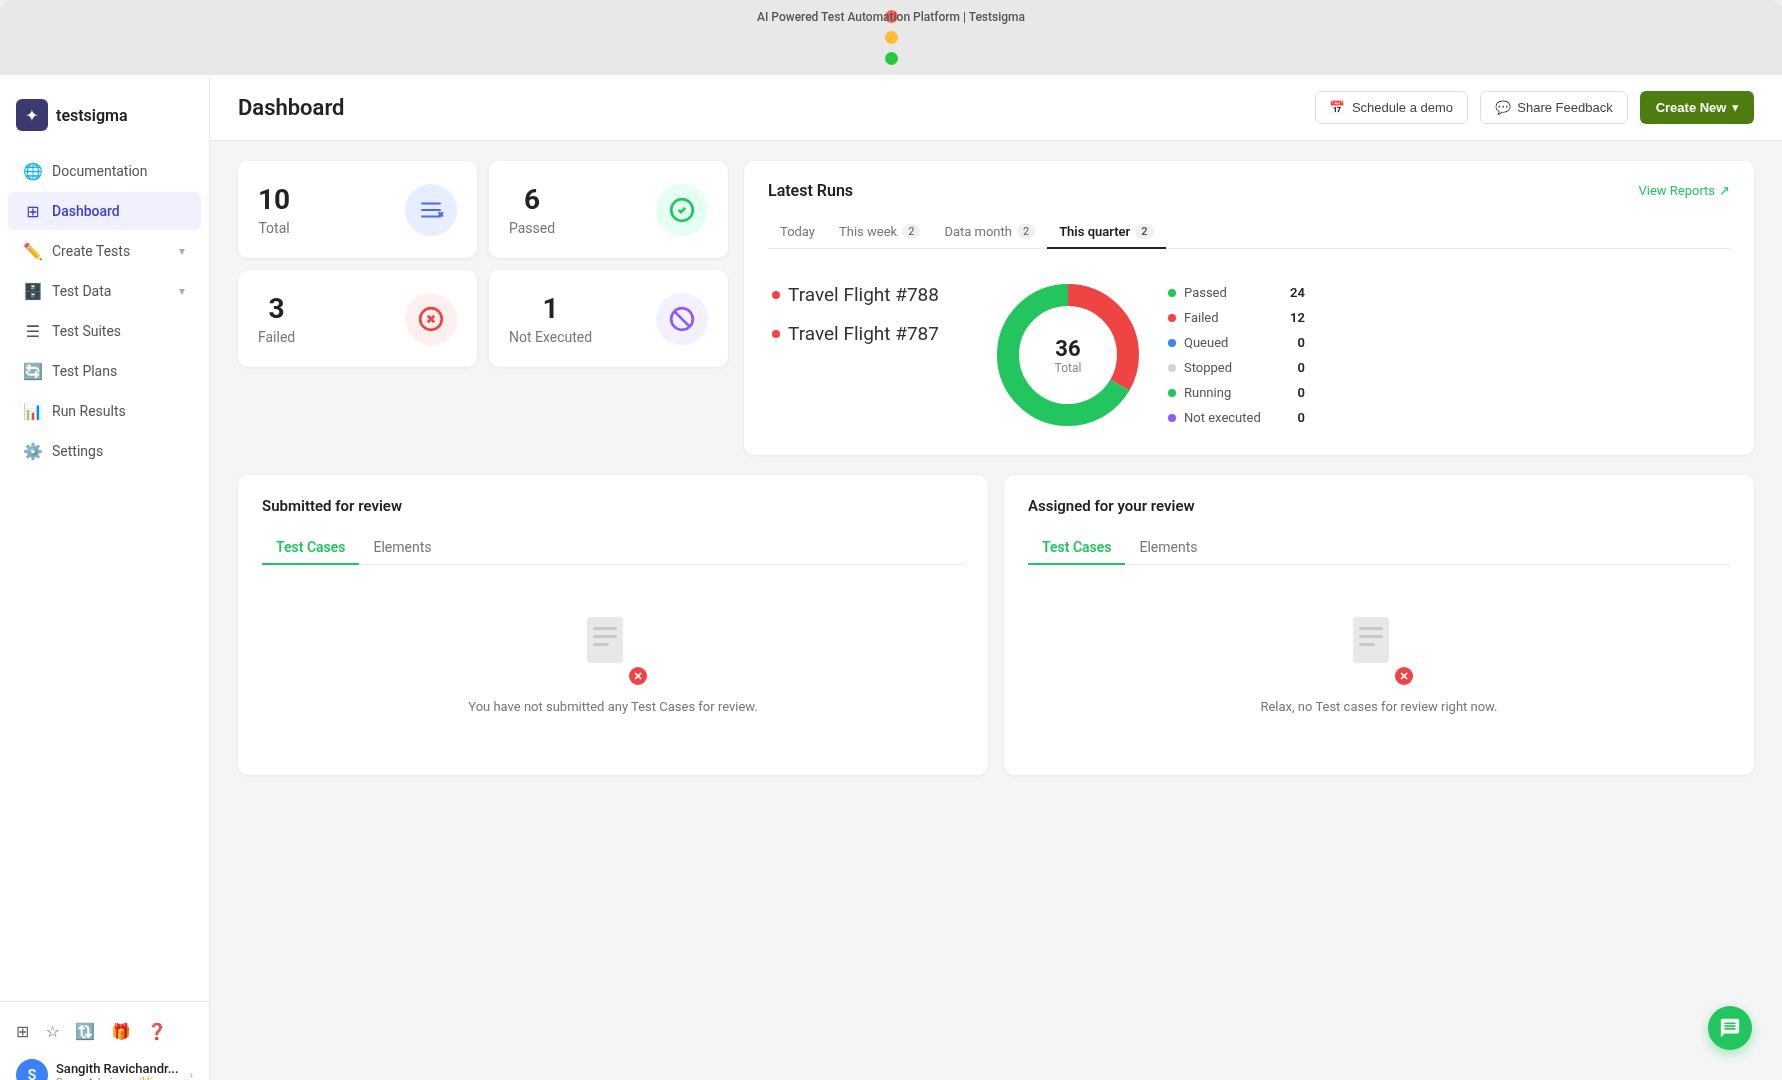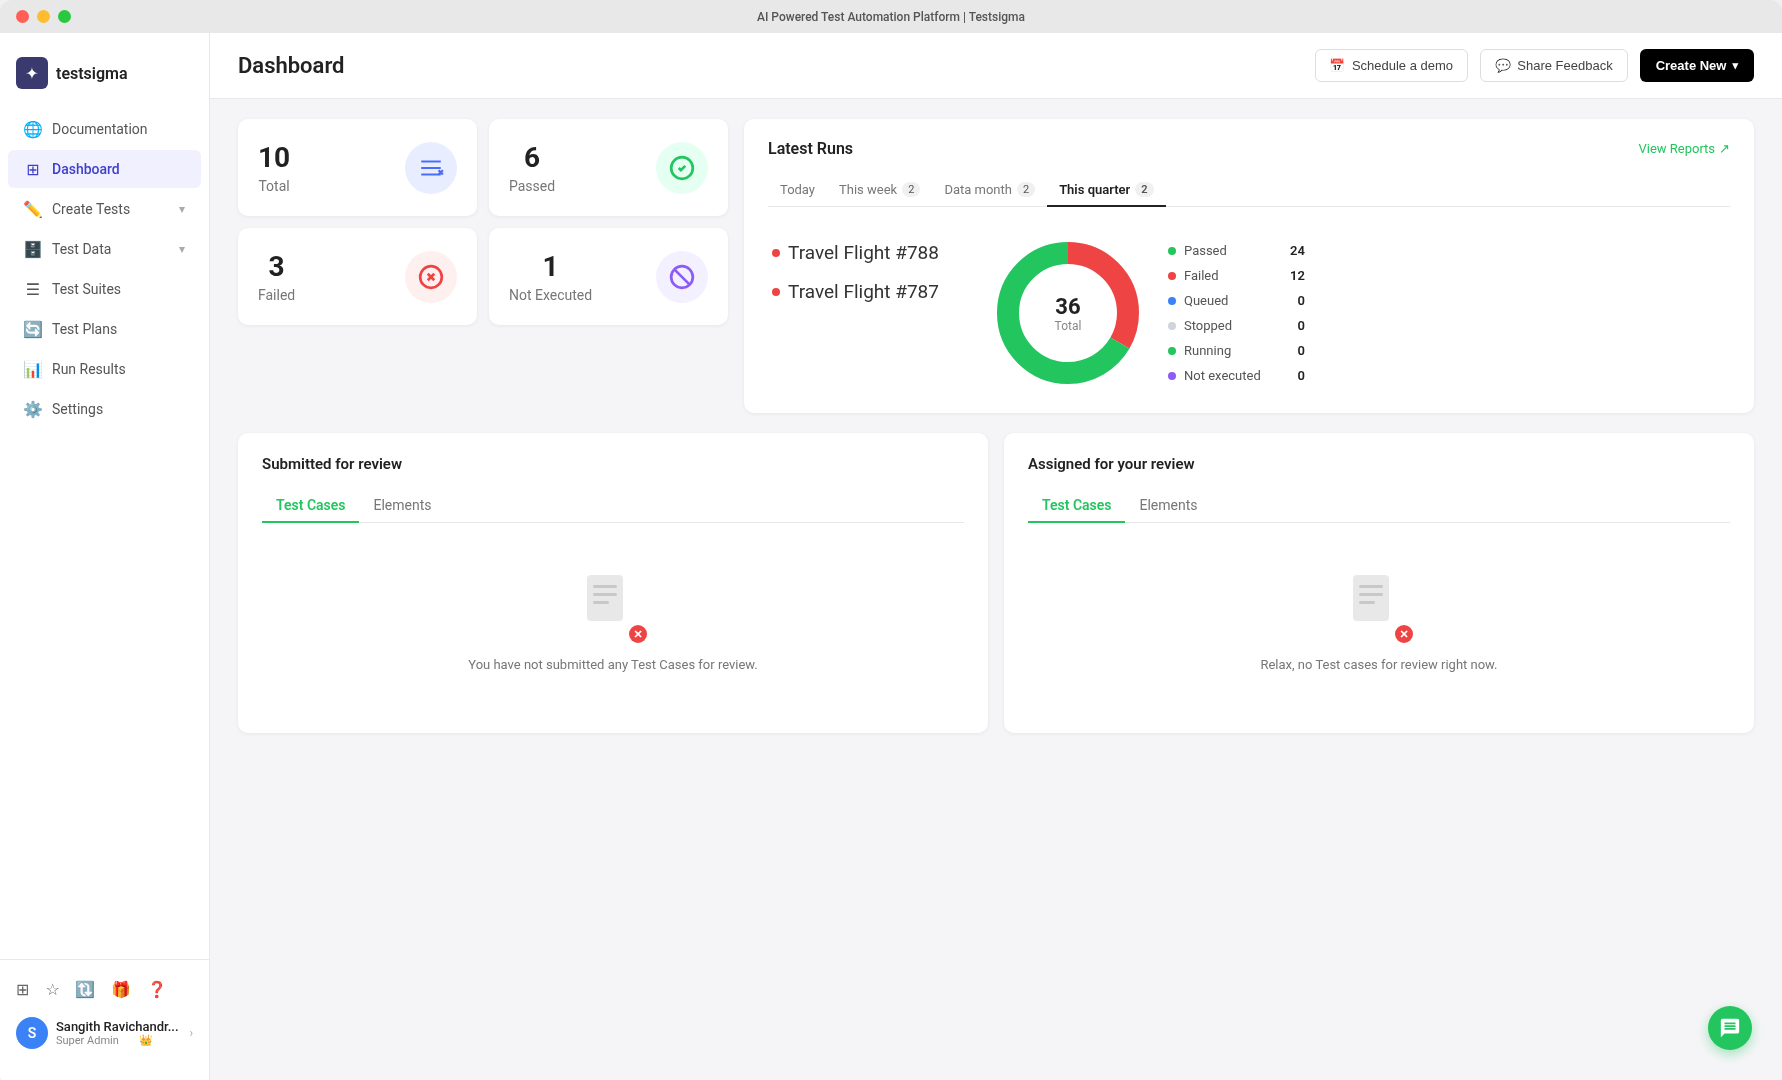--- a/index.html
+++ b/index.html
@@ -7,20 +7,21 @@
 
     
     .window-chrome {
       background: #e8e8e8;
       border-radius: 12px 12px 0 0;
       padding: 10px 16px;
       display: flex;
       align-items: center;
       gap: 8px;
       position: relative;
+      flex-direction: column;
     }
     .traffic-light { width: 13px; height: 13px; border-radius: 50%; }
     .tl-red { background: #ff5f57; }
     .tl-yellow { background: #febc2e; }
     .tl-green { background: #28c840; }
     .window-title {
       position: absolute; left: 50%; transform: translateX(-50%);
       font-size: 12px; color: #555; font-weight: 500;
     }
 
@@ -119,21 +120,21 @@
       border-radius: 6px;
       background: #fff;
       font-size: 13px; color: #444;
       cursor: pointer;
     }
     .btn-primary {
       display: flex; align-items: center; gap: 6px;
       padding: 9px 16px;
       border: none;
       border-radius: 6px;
-      background: #000000;
+      background: #4d7c0f;
       font-size: 13px; color: #fff; font-weight: 600;
       cursor: pointer;
     }
     .btn-primary .chevron-down { font-size: 11px; }
 
     
     .dashboard-body {
       padding: 20px 28px;
       display: flex;
       flex-direction: column;

